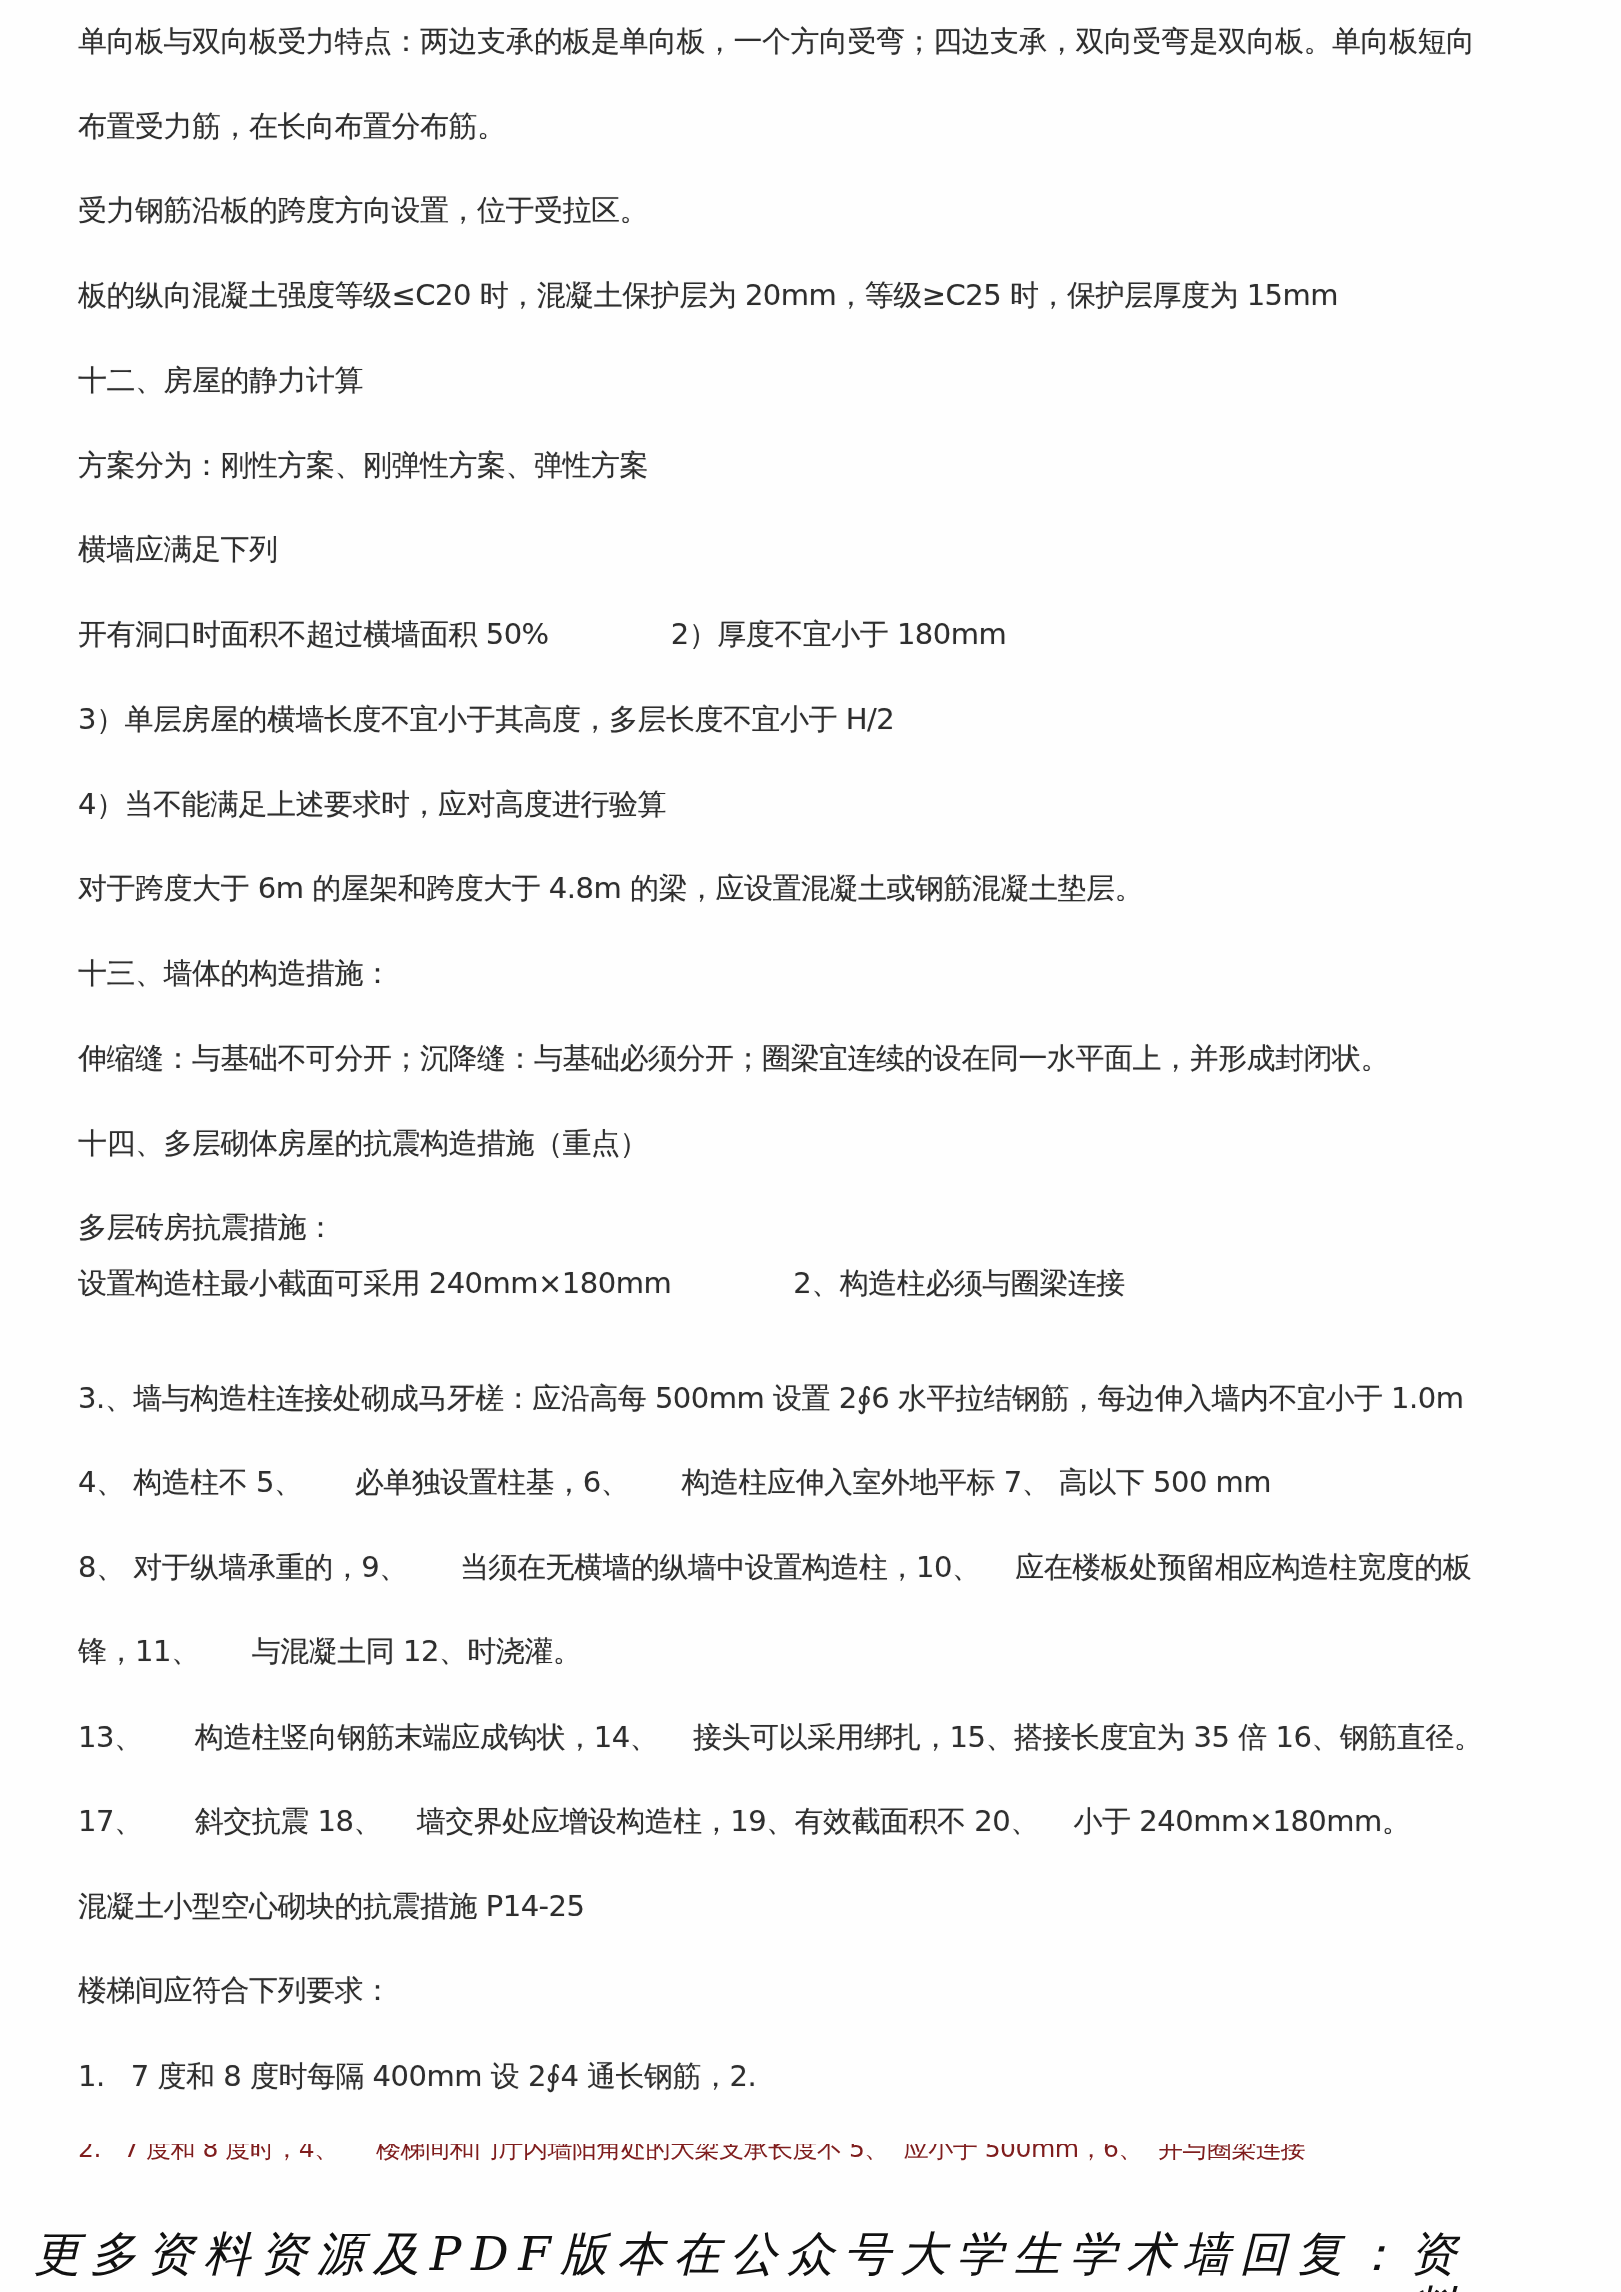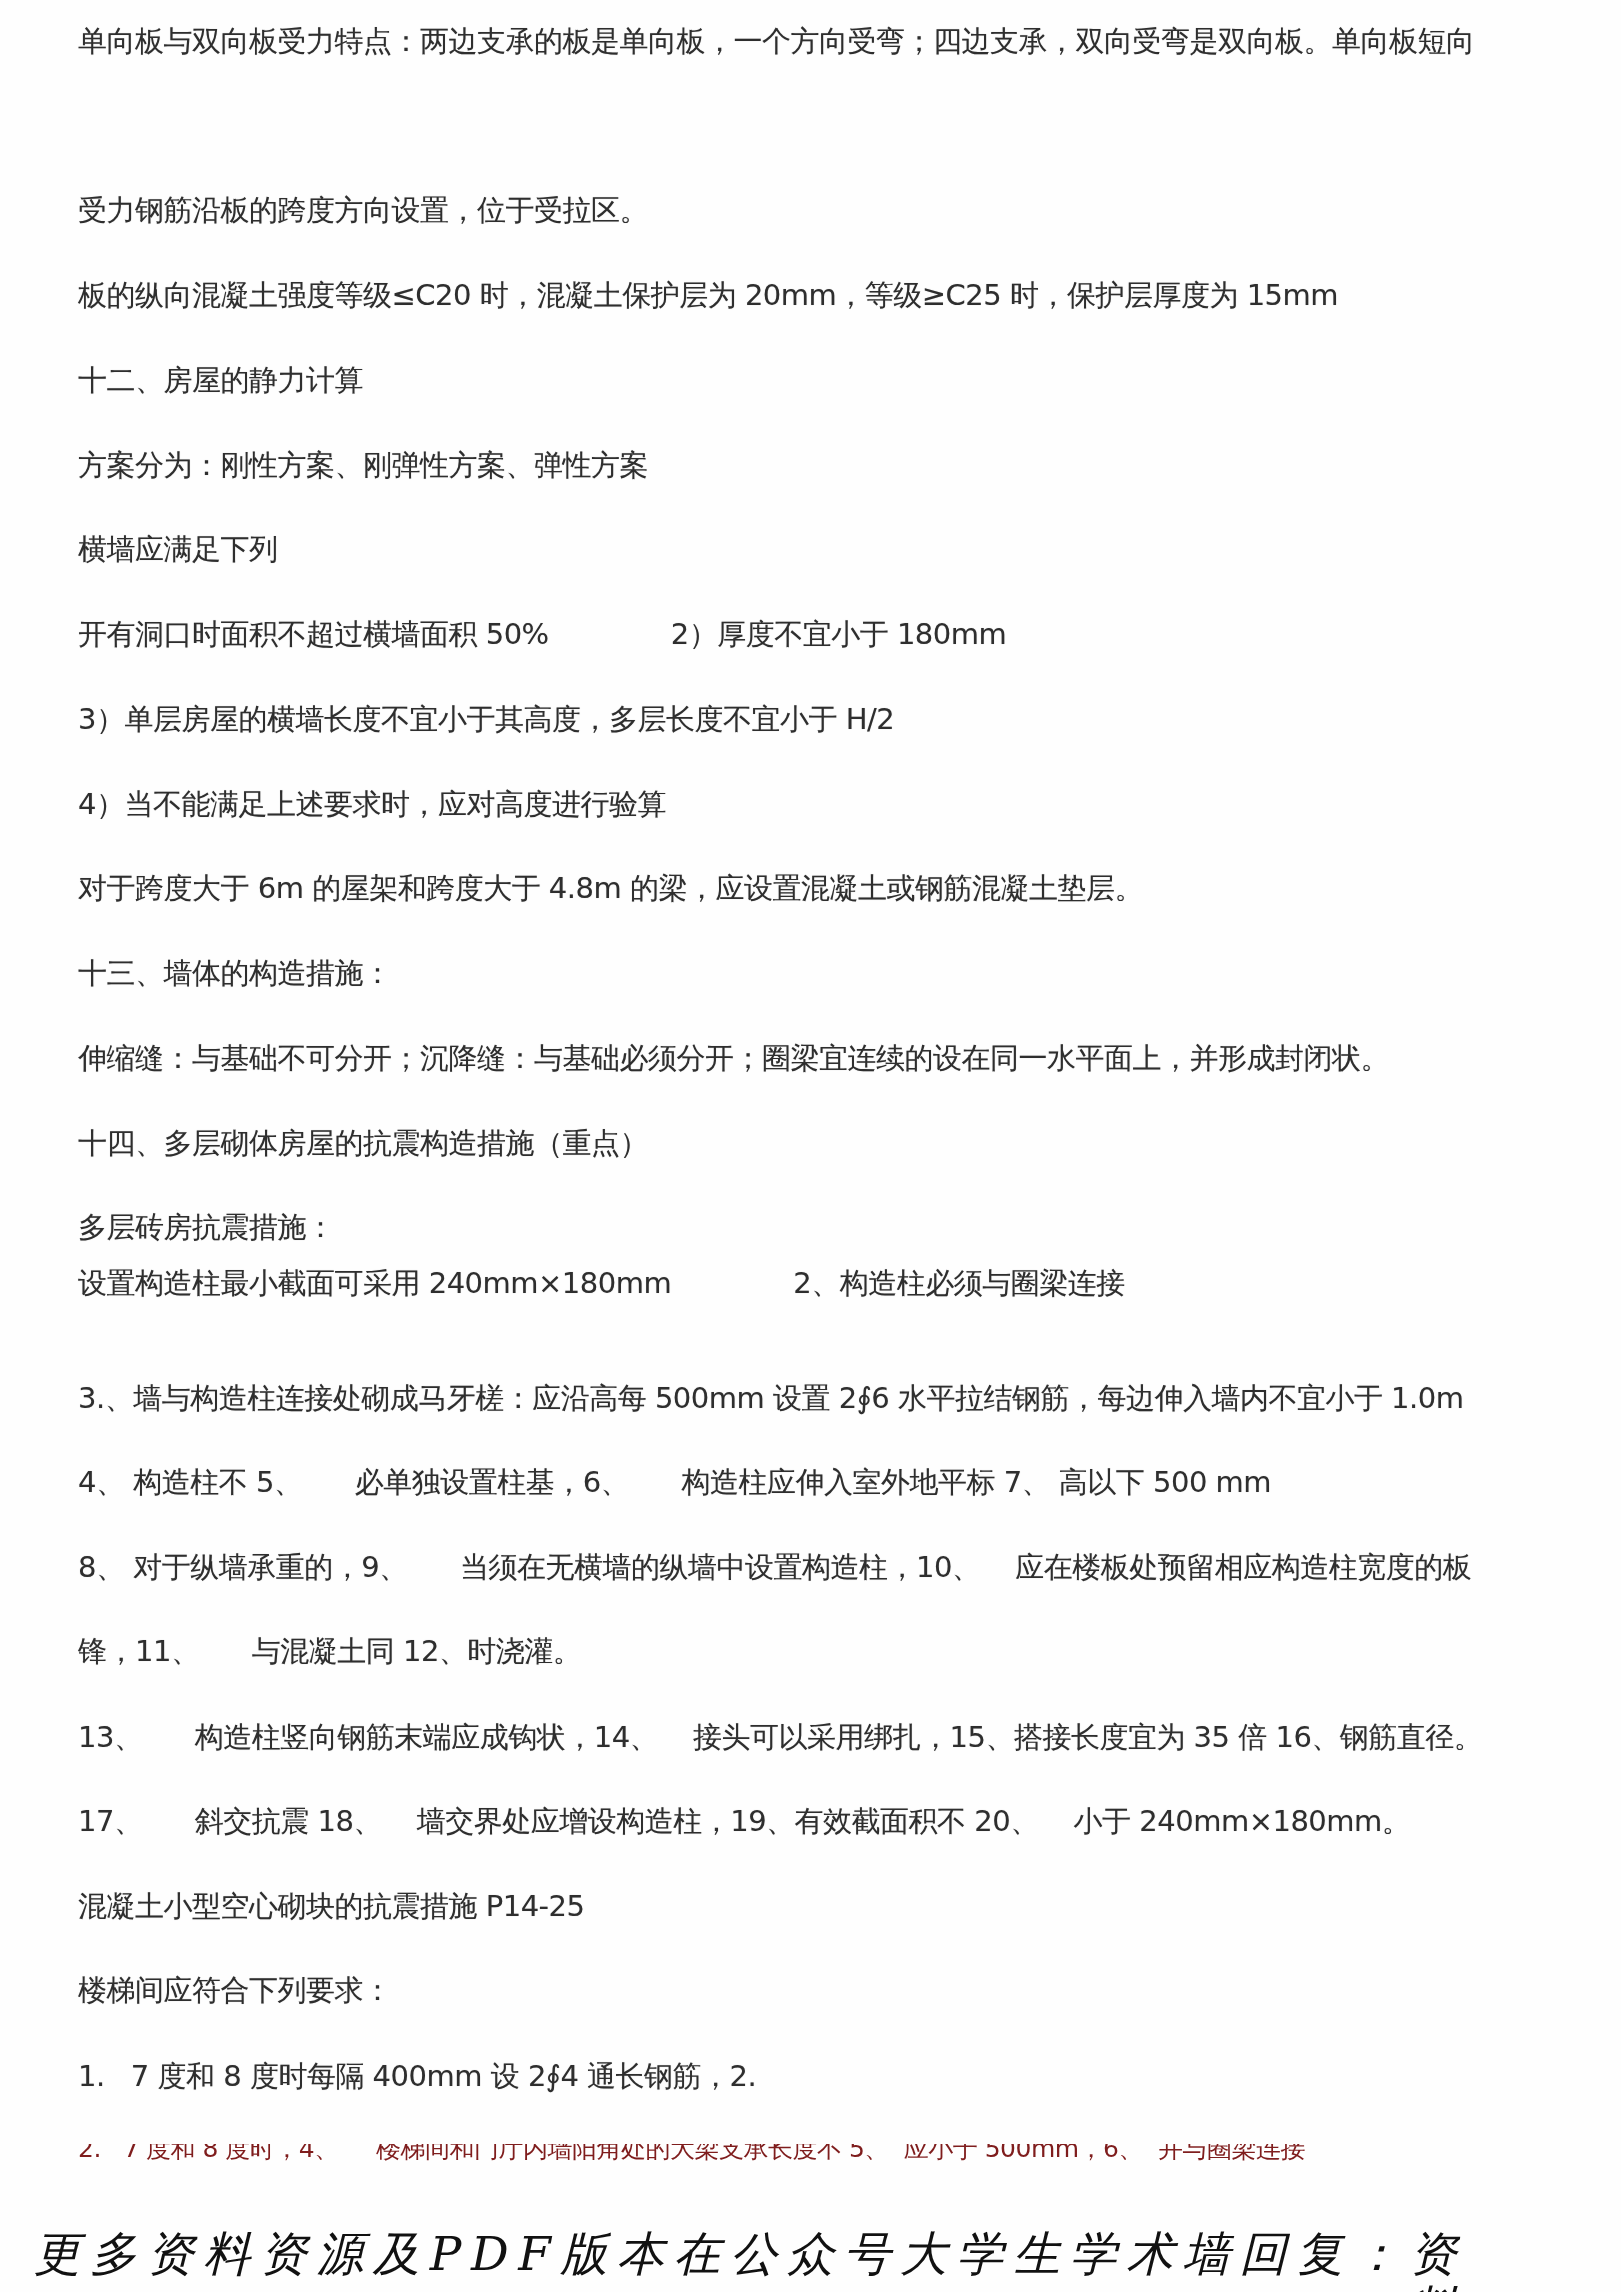--- a/index.html
+++ b/index.html
@@ -59,20 +59,21 @@
     letter-spacing: 9.6px;
     color: #111;
     font-style: italic;
   }
 </style>
 </head>
 <body>
 
 <div class="page">
   <div class="line" style="top:24px">单向板与双向板受力特点：两边支承的板是单向板，一个方向受弯；四边支承，双向受弯是双向板。单向板短向</div>
+  <div class="line" style="top:109px">布置受力筋，在长向布置分布筋。</div>
   <div class="line" style="top:193px">受力钢筋沿板的跨度方向设置，位于受拉区。</div>
   <div class="line" style="top:278px">板的纵向混凝土强度等级≤C20 时，混凝土保护层为 20mm，等级≥C25 时，保护层厚度为 15mm</div>
   <div class="line" style="top:363px">十二、房屋的静力计算</div>
   <div class="line" style="top:448px">方案分为：刚性方案、刚弹性方案、弹性方案</div>
   <div class="line" style="top:532px">横墙应满足下列</div>
   <div class="line" style="top:617px">开有洞口时面积不超过横墙面积 50%              2）厚度不宜小于 180mm</div>
   <div class="line" style="top:702px">3）单层房屋的横墙长度不宜小于其高度，多层长度不宜小于 H/2</div>
   <div class="line" style="top:787px">4）当不能满足上述要求时，应对高度进行验算</div>
   <div class="line" style="top:871px">对于跨度大于 6m 的屋架和跨度大于 4.8m 的梁，应设置混凝土或钢筋混凝土垫层。</div>
   <div class="line" style="top:956px">十三、墙体的构造措施：</div>

